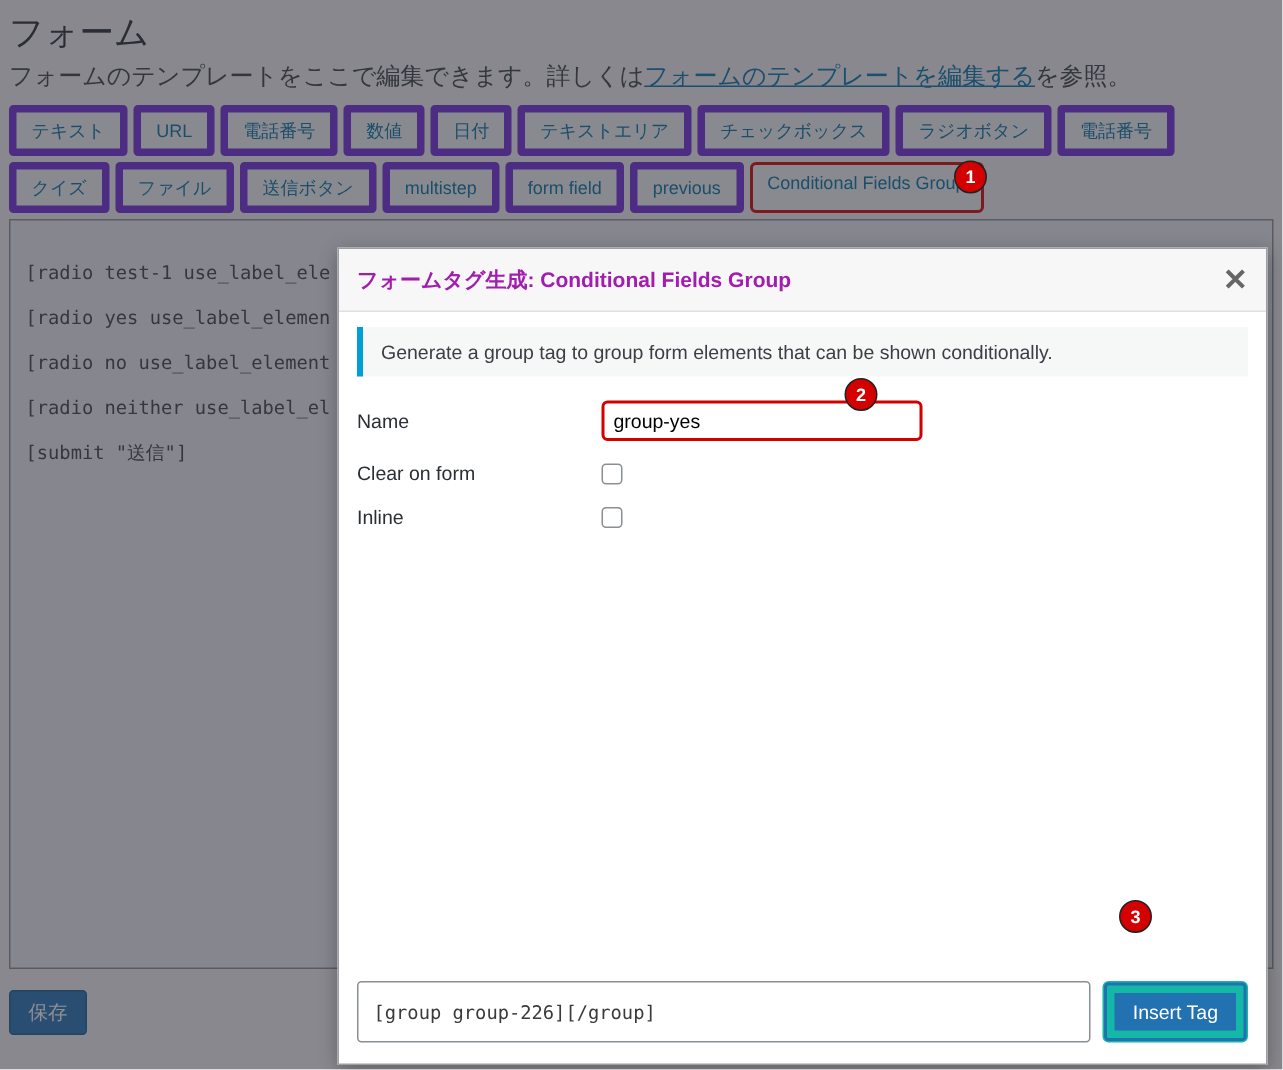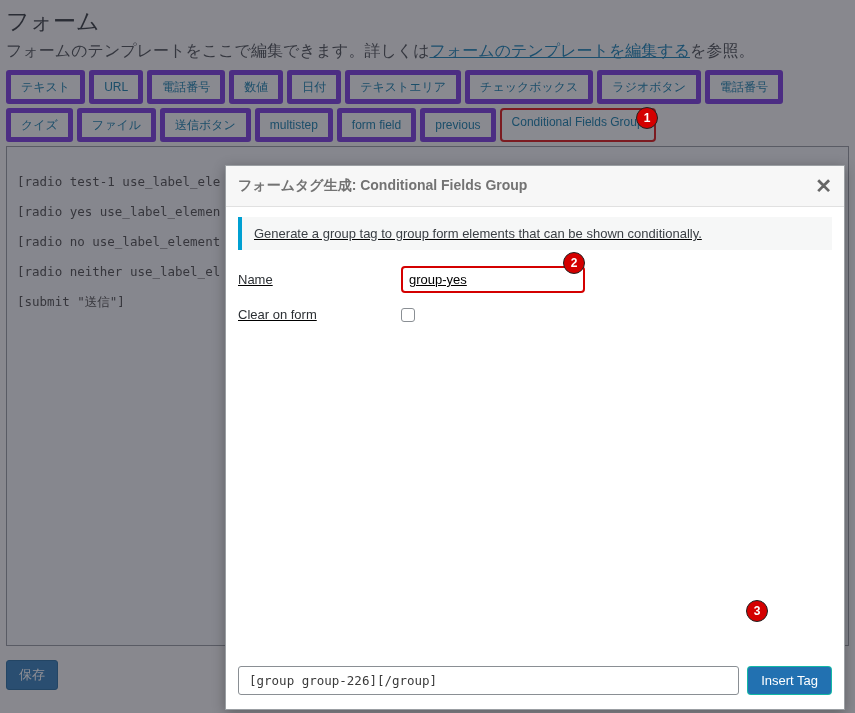--- a/index.html
+++ b/index.html
@@ -94,34 +94,33 @@
       background: #f7f7f7;
       border-bottom: 1px solid #e1e1e1;
       padding: 8px 12px;
       display: flex;
       justify-content: space-between;
       align-items: center;
     }
     .modal-title {
       font-size: 14px;
       font-weight: 700;
-      color: #737373;
+      color: #a21caf;
     }
     .close-x {
       font-size: 20px;
       color: #666;
       cursor: pointer;
       font-weight: bold;
     }
     .modal-body {
       padding: 10px 12px 8px 12px;
       flex: 1;
       display: flex;
       flex-direction: column;
-      text-decoration: underline;
     }
     .notice {
       border-left: 4px solid #00a0d2;
       background: #f6f7f7;
       padding: 9px 12px;
       font-size: 13px;
       color: #3a3f44;
       margin-bottom: 16px;
     }
     .form-row {
@@ -129,21 +128,21 @@
       align-items: center;
       margin-bottom: 14px;
       gap: 23px;
     }
     .form-row label {
       width: 140px;
       font-size: 13px;
       color: #2b2f33;
     }
     .form-row input[type="text"] {
-      width: 184px;
+      width: 214px;
       padding: 4px 6px;
       font-size: 13px;
       border: 1px solid #888;
     }
     .form-row input[type="text"].highlight {
       border: 2px solid #d40000;
       border-radius: 4px;
     }
     .form-row input[type="checkbox"] {
       width: 14px;
@@ -167,21 +166,21 @@
       border-radius: 3px;
       padding: 4px 10px;
       font-family: Consolas, Monaco, monospace;
       font-size: 12.5px;
       color: #3a3a3a;
       background: #fff;
     }
     .insert-btn {
       background: #2271b1;
       color: #fff;
-      border: 2px solid #14b8a6;
+      border: 8px solid #14b8a6;
       border-radius: 4px;
       padding: 5px 12px;
       font-size: 13px;
       cursor: pointer;
       outline: 2px solid #2271b1;
       outline-offset: -3px;
       text-align: right;
     }
     
     .marker {
@@ -250,20 +249,24 @@
   <div class="modal-body">
     <div class="notice">Generate a group tag to group form elements that can be shown conditionally.</div>
     <div class="form-row">
       <label>Name</label>
       <input type="text" class="highlight" value="group-yes" style="">
     </div>
     <div class="form-row">
       <label>Clear on form</label>
       <input type="checkbox" style="">
     </div>
+    <div class="form-row">
+      <label>Inline</label>
+      <input type="checkbox" style="">
+    </div>
     <div style="flex:1"></div>
   </div>
   <div class="modal-footer">
     <div class="footer-row">
       <input type="text" class="tag-output" value="[group group-226][/group]" style="">
       <button class="insert-btn">Insert Tag</button>
     </div>
   </div>
 </div>
 

